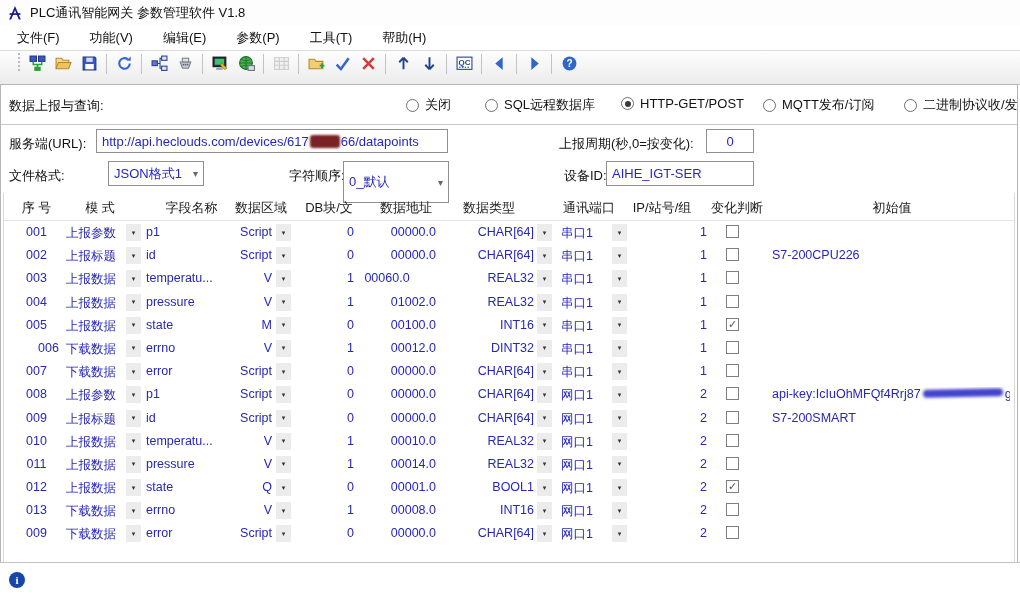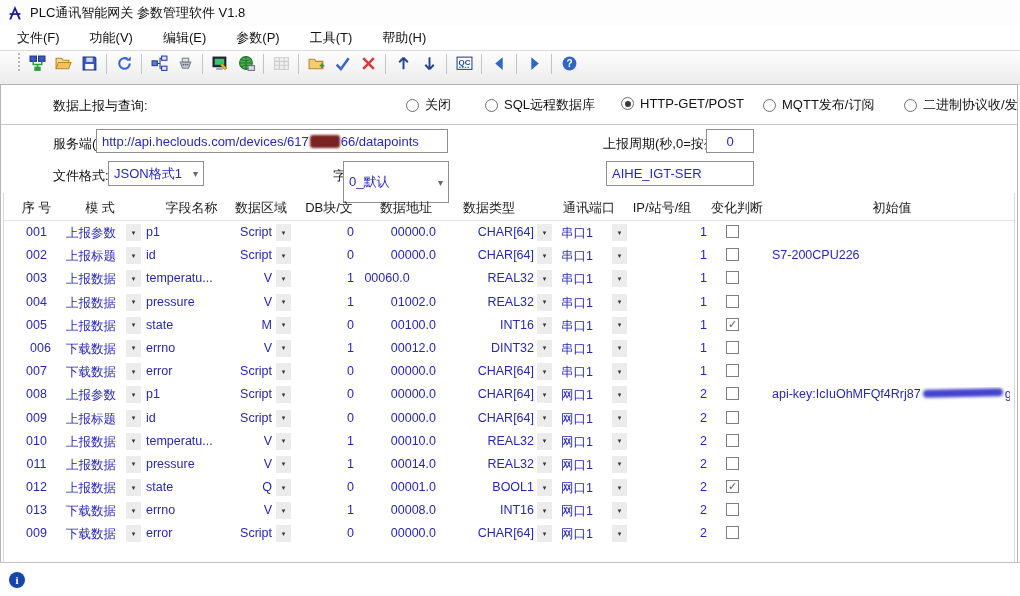--- a/index.html
+++ b/index.html
@@ -16,21 +16,21 @@
     background:linear-gradient(#fdfdfd,#ececec);display:flex;align-items:flex-start;padding-left:16px;}
   .tb-grip{width:5px;height:22px;margin-right:3px;
     background-image:radial-gradient(#b9b9b9 1px,transparent 1.2px);background-size:4px 4px;background-position:1px 1px;}
   .tb-btn{width:26px;height:25px;display:flex;align-items:center;justify-content:center;border-radius:3px;}
   .tb-btn.disabled{opacity:.45;filter:grayscale(1);}
   .tb-sep{width:1px;height:20px;background:#c3c3c3;margin:0 4px;}
   
   .content{position:absolute;top:84px;left:0;width:1018px;height:478px;background:#fff;
     border:1px solid #b5b5b5;border-bottom:none;box-sizing:border-box;}
   .radio-row{position:absolute;top:0;left:0;right:0;height:39px;border-bottom:1px solid #c9c9c9;}
-  .flabel{position:absolute;font-size:13px;white-space:nowrap;margin-left:44px;}
+  .flabel{position:absolute;font-size:13px;white-space:nowrap;}
   .radio{position:absolute;top:11px;display:flex;align-items:center;gap:6px;font-size:13px;white-space:nowrap;}
   .radio .circ{width:13px;height:13px;border:1px solid #6e6e6e;border-radius:50%;background:#fff;
     display:flex;align-items:center;justify-content:center;box-sizing:border-box;}
   .radio.sel .circ::after{content:"";width:6px;height:6px;border-radius:50%;background:#3a3a3a;}
   .inp{position:absolute;border:1px solid #8f8f8f;background:#fff;color:#2727c0;font-size:13px;
     display:flex;align-items:center;padding:0 5px;box-sizing:border-box;white-space:nowrap;overflow:hidden;}
   .inp.center{justify-content:center;}
   .select{position:absolute;border:1px solid #8f8f8f;background:#fff;color:#2727c0;font-size:13px;
     display:flex;align-items:center;padding:0 5px;box-sizing:border-box;justify-content:space-between;}
   .select .chev{color:#666;font-size:10px;margin-left:6px;}
@@ -350,21 +350,21 @@
           <span class="cell r" style="left: 358px; width: 74px;">00100.0</span>
           <span class="cell r" style="left: 438px; width: 92px;">INT16</span>
           <span class="dropbtn" style="left: 533px;">▾</span>
           <span class="cell " style="left: 557px; width: 48px;">串口1</span>
           <span class="dropbtn" style="left: 608px;">▾</span>
           <span class="cell r" style="left: 648px; width: 55px;">1</span>
           <span class="chk">✓</span>
           <span class="cell" style="left: 768px; right: 4px;"><span></span></span>
         </div>
         <div class="trow">
-          <span class="cell c" style="left: 14px; width: 45px;">006</span>
+          <span class="cell c" style="left: 22px; width: 45px;">006</span>
           <span class="cell " style="left: 62px; width: 58px;">下载数据</span>
           <span class="dropbtn" style="left: 122px;">▾</span>
           <span class="cell " style="left: 142px; width: 95px;">errno</span>
           <span class="cell r" style="left: 180px; width: 88px;">V</span>
           <span class="dropbtn" style="left: 272px;">▾</span>
           <span class="cell r" style="left: 300px; width: 50px;">1</span>
           <span class="cell r" style="left: 358px; width: 74px;">00012.0</span>
           <span class="cell r" style="left: 438px; width: 92px;">DINT32</span>
           <span class="dropbtn" style="left: 533px;">▾</span>
           <span class="cell " style="left: 557px; width: 48px;">串口1</span>
@@ -415,20 +415,21 @@
           <span class="cell r" style="left: 180px; width: 88px;">Script</span>
           <span class="dropbtn" style="left: 272px;">▾</span>
           <span class="cell r" style="left: 300px; width: 50px;">0</span>
           <span class="cell r" style="left: 358px; width: 74px;">00000.0</span>
           <span class="cell r" style="left: 438px; width: 92px;">CHAR[64]</span>
           <span class="dropbtn" style="left: 533px;">▾</span>
           <span class="cell " style="left: 557px; width: 48px;">网口1</span>
           <span class="dropbtn" style="left: 608px;">▾</span>
           <span class="cell r" style="left: 648px; width: 55px;">2</span>
           <span class="chk"></span>
+          <span class="cell" style="left: 768px; right: 4px;"><span>S7-200SMART</span></span>
         </div>
         <div class="trow">
           <span class="cell c" style="left: 10px; width: 45px;">010</span>
           <span class="cell " style="left: 62px; width: 58px;">上报数据</span>
           <span class="dropbtn" style="left: 122px;">▾</span>
           <span class="cell " style="left: 142px; width: 95px;">temperatu...</span>
           <span class="cell r" style="left: 180px; width: 88px;">V</span>
           <span class="dropbtn" style="left: 272px;">▾</span>
           <span class="cell r" style="left: 300px; width: 50px;">1</span>
           <span class="cell r" style="left: 358px; width: 74px;">00010.0</span>

